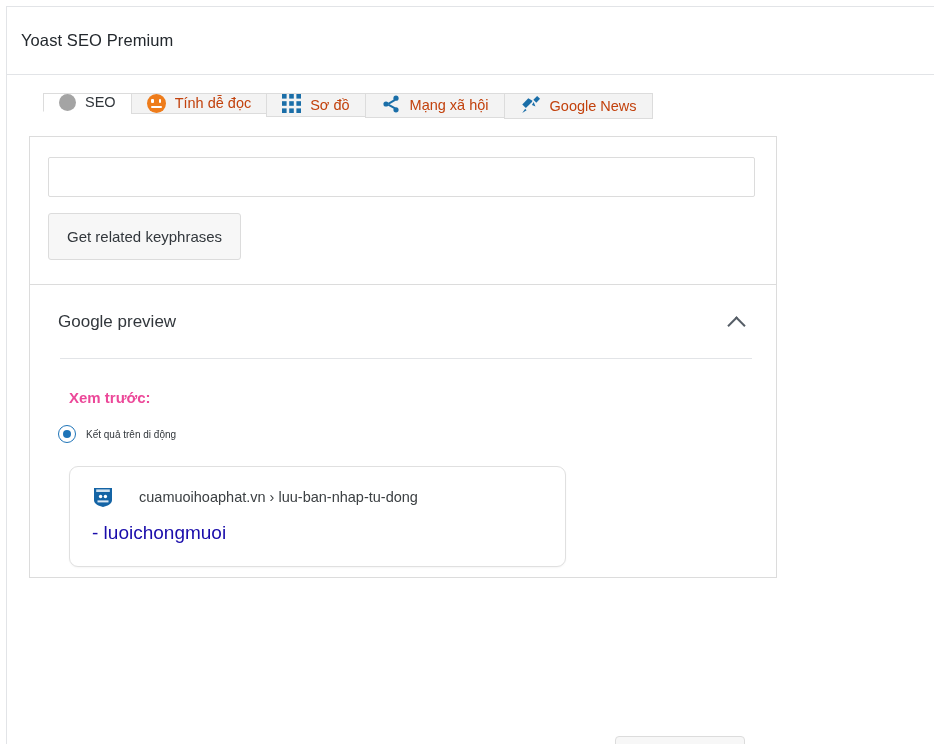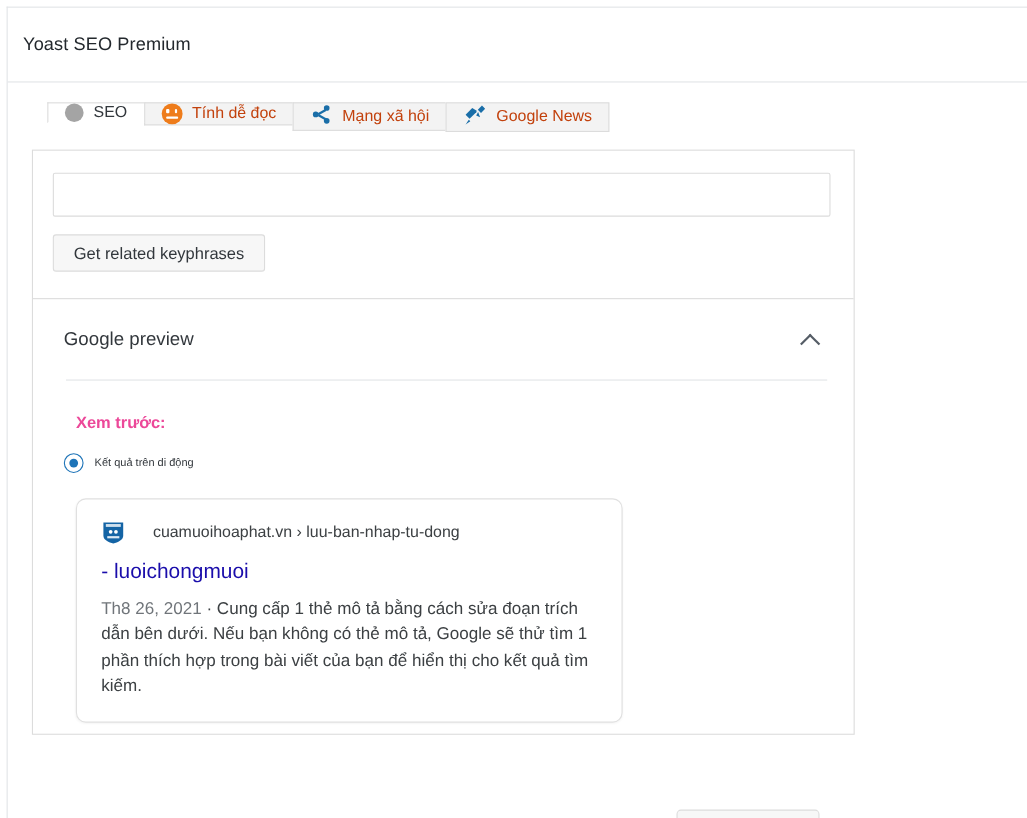--- a/index.html
+++ b/index.html
@@ -132,21 +132,21 @@
     background: #fff;
     padding: 0 10px;
     font-size: 14px;
     font-family: inherit;
     color: #32373c;
     outline: none;
   }
 
   #related-keyphrases-button {
     margin-top: 16px;
-    height: 34px;
+    height: 47px;
     padding: 0 18px;
     background: #f7f7f7;
     border: 1px solid #dcdcdc;
     border-radius: 3px;
     font-size: 15px;
     color: #32373c;
     font-family: inherit;
     cursor: pointer;
   }
 
@@ -267,20 +267,38 @@
         <span class="tab-label">SEO</span>
       </div>
 
       <div class="tab">
         <span class="ico ico-face">
             <span></span>
           </span>
         <span class="tab-label">Tính dễ đọc</span>
       </div>
 
+      <div class="tab">
+        <span class="ico">
+          <svg width="19" height="19" viewBox="0 0 19 19">
+            <g fill="#1a6ea8">
+              <rect x="0" y="0" width="4.6" height="4.6"></rect>
+              <rect x="7.2" y="0" width="4.6" height="4.6"></rect>
+              <rect x="14.4" y="0" width="4.6" height="4.6"></rect>
+              <rect x="0" y="7.2" width="4.6" height="4.6"></rect>
+              <rect x="7.2" y="7.2" width="4.6" height="4.6"></rect>
+              <rect x="14.4" y="7.2" width="4.6" height="4.6"></rect>
+              <rect x="0" y="14.4" width="4.6" height="4.6"></rect>
+              <rect x="7.2" y="14.4" width="4.6" height="4.6"></rect>
+              <rect x="14.4" y="14.4" width="4.6" height="4.6"></rect>
+            </g>
+          </svg>
+        </span>
+        <span class="tab-label">Sơ đồ</span>
+      </div>
 
       <div class="tab">
         <span class="ico">
           <svg width="20" height="20" viewBox="0 0 24 24" fill="#1a6ea8">
             <circle cx="18" cy="5" r="3.1"></circle>
             <circle cx="18" cy="19" r="3.1"></circle>
             <circle cx="6" cy="12" r="3.1"></circle>
             <path d="M8.1 10.7l8.2-4.6 1.2 2.1-8.2 4.6z"></path>
             <path d="M9.3 11.6l8.2 4.6-1.2 2.1-8.2-4.6z"></path>
           </svg>
@@ -333,23 +351,20 @@
               <path d="M2 2h18v12c0 4-5 6-9 7-4-1-9-3-9-7z" fill="#1464a5"></path>
               <rect x="4.2" y="3.4" width="13.6" height="2.6" fill="#cfe0ee"></rect>
               <circle cx="8.6" cy="10.5" r="1.7" fill="#ffffff"></circle>
               <circle cx="13.4" cy="10.5" r="1.7" fill="#ffffff"></circle>
               <rect x="5.5" y="14.4" width="11" height="2" fill="#dce8f4"></rect>
             </svg>
           </span>
           <span id="serp-url">cuamuoihoaphat.vn › luu-ban-nhap-tu-dong</span>
         </div>
         <div id="serp-title">- luoichongmuoi</div>
-        <div id="serp-desc">
-          <span id="serp-date">Th8 26, 2021</span><span id="serp-sep"> ·</span> <span>Cung cấp 1 thẻ mô tả bằng cách sửa đoạn trích dẫn bên dưới. Nếu bạn không có thẻ mô tả, Google sẽ thử tìm 1 phần thích hợp trong bài viết của bạn để hiển thị cho kết quả tìm kiếm.</span>
-        </div>
       </div>
     </div>
 
   </div>
 
   <button id="bottom-button"></button>
 
 </div>
 
 </body></html>

